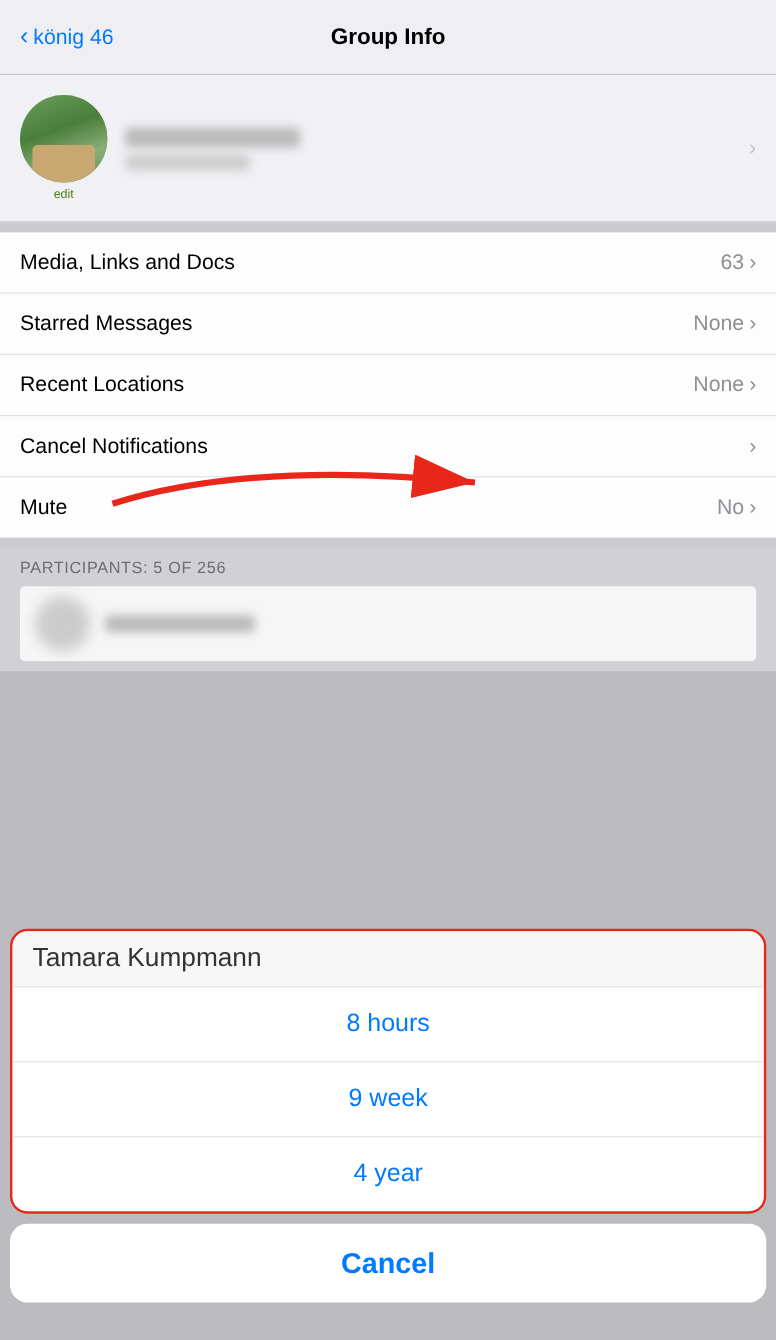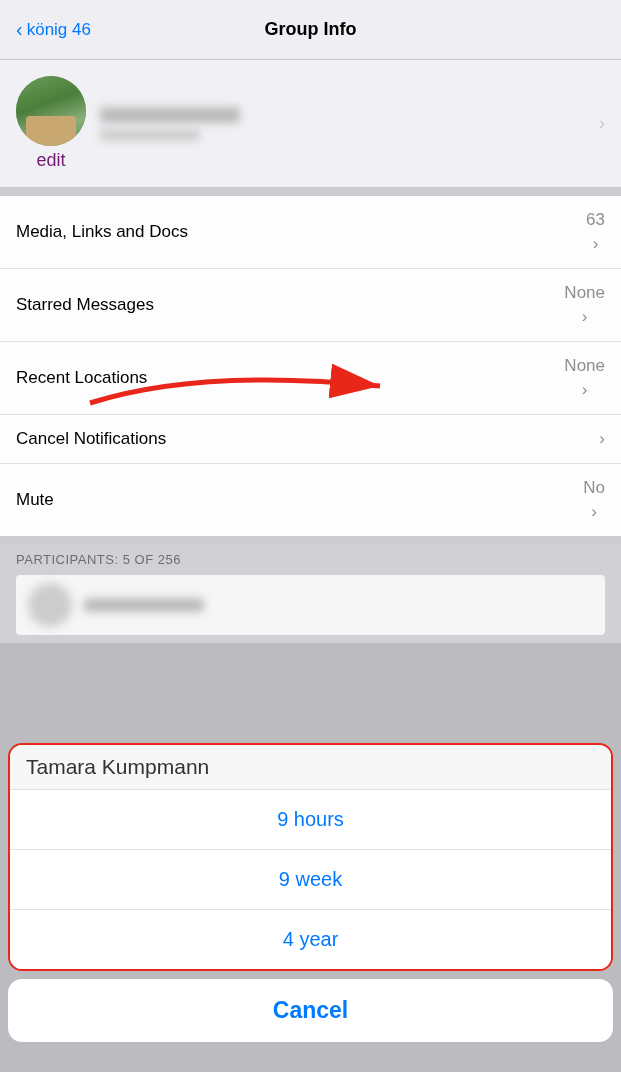--- a/index.html
+++ b/index.html
@@ -105,22 +105,22 @@
       position: absolute;
       bottom: 0;
       left: 10px;
       right: 10px;
       height: 30px;
       background: #c8a870;
       border-radius: 4px;
     }
 
     .avatar-edit {
-      font-size: 18px;
-      color: #701a75;
+      font-size: 10px;
+      color: #4d7c0f;
       margin-top: 4px;
     }
 
     .profile-name-area {
       flex: 1;
       display: flex;
       flex-direction: column;
     }
 
     .profile-name-blur {
@@ -168,21 +168,20 @@
       font-size: 17px;
       color: #000;
     }
 
     .menu-row-value {
       display: flex;
       align-items: center;
       color: #8e8e93;
       font-size: 17px;
       gap: 4px;
-      flex-direction: column;
     }
 
     
     .participants-section {
       margin-top: 8px;
       background: rgba(210, 210, 215, 0.7);
       padding: 8px 16px 4px;
     }
 
     .participants-label {
@@ -374,21 +373,21 @@
 
 <div class="bottom-sheet">
 
   <div class="action-sheet-options">
 
     <div style="background:#f7f7f8; padding:10px 16px; border-bottom:1px solid #e0e0e5;">
       <span style="font-size:21px; color:#333;">Tamara Kumpmann</span>
     </div>
 
     <div class="action-option">
-      <span class="action-option-text">9 hours</span>
+      <span class="action-option-text">8 hours</span>
     </div>
 
     <div class="action-option">
       <span class="action-option-text">9 week</span>
     </div>
 
     <div class="action-option">
       <span class="action-option-text">4 year</span>
     </div>
 

